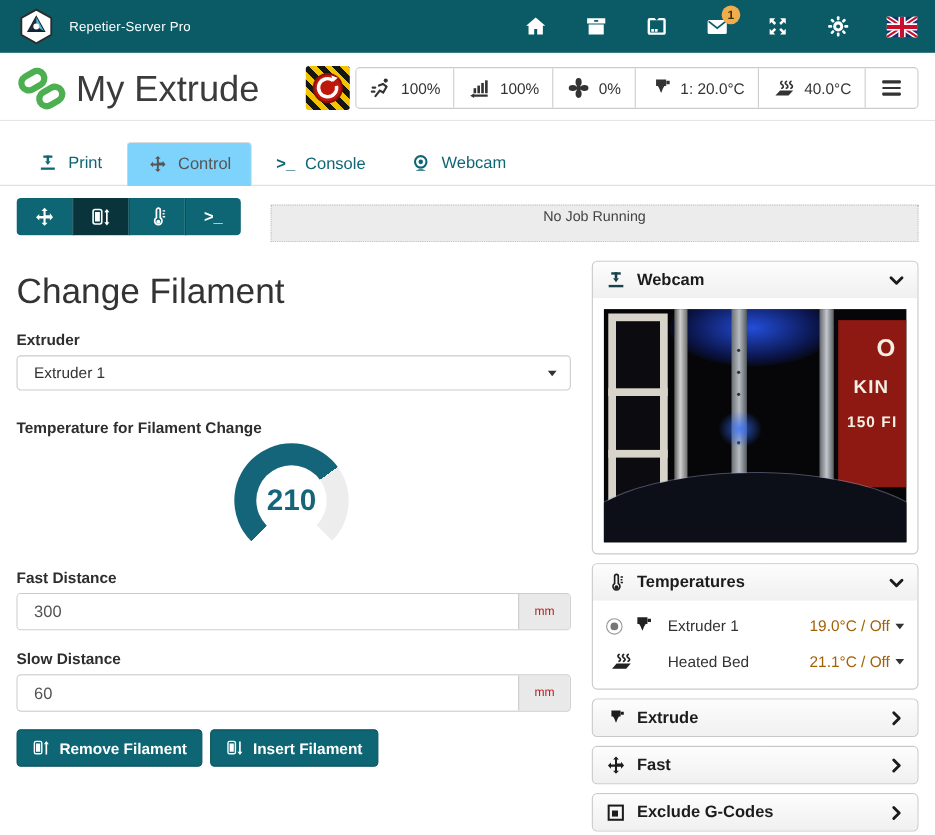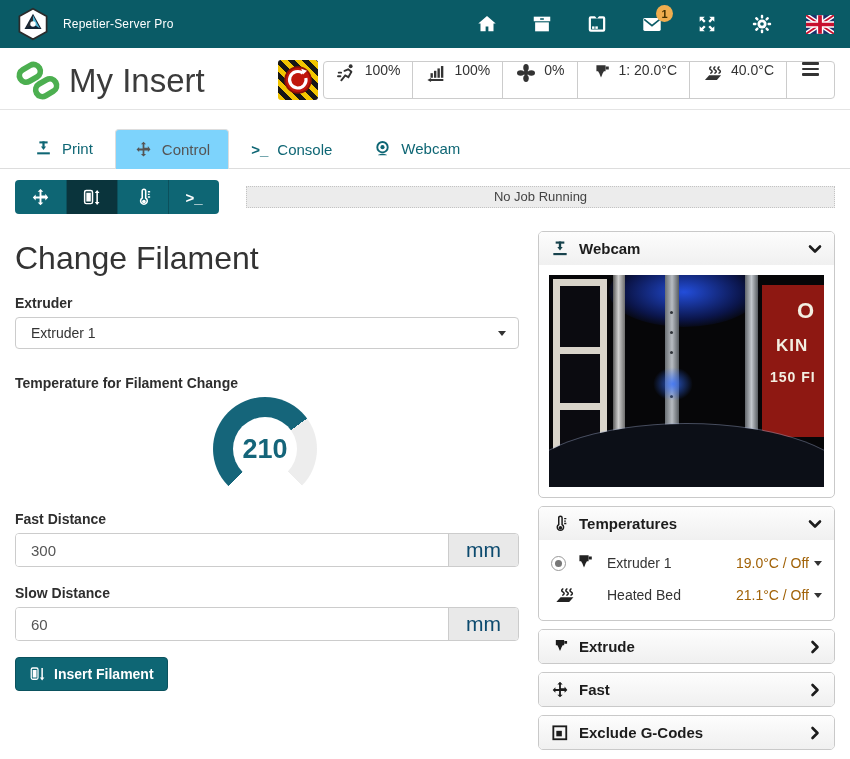--- a/index.html
+++ b/index.html
@@ -17,42 +17,42 @@
     background:#f0ad4e;color:#433000;font-size:11px;font-weight:700;display:flex;align-items:center;justify-content:center}
 
   
   .phdr{display:flex;align-items:flex-start;padding:10px 15px 0;height:62px;border-bottom:1px solid #e4e4e4}
   .chain{width:46px;height:46px;margin-right:8px}
   .ptitle{font-size:33px;font-weight:500;color:#3b3b3b;line-height:46px}
   .statusbar{margin-left:auto;display:flex;align-items:center;gap:5px;margin-top:2px}
   .estop{width:40px;height:40px;border-radius:3px;background:repeating-linear-gradient(45deg,#f2c500 0 5px,#161616 5px 10px);
     display:flex;align-items:center;justify-content:center}
   .sgroup{display:flex;align-items:stretch;background:#fff;border:1px solid #ccc;border-radius:4px;height:38px;overflow:hidden}
-  .sseg{display:flex;gap:7px;padding:0 12px;font-size:14px;color:#333;border-left:1px solid #ccc}
+  .sseg{display:flex;align-items:center;gap:7px;padding:0 12px;font-size:14px;color:#333;border-left:1px solid #ccc}
   .sseg:first-child{border-left:0}
   .sico{width:22px;height:22px;color:#333}
   .burger{display:flex;flex-direction:column;gap:3px;padding:0 3px}
   .burger i{display:block;width:17px;height:2.6px;background:#333;border-radius:1px}
 
   
   .tabs{display:flex;align-items:flex-end;padding:18px 0 0 15px;border-bottom:1px solid #ddd}
   .tab{display:flex;align-items:center;gap:9px;padding:10px 18px;font-size:15px;color:#0e6674;
     border:1px solid transparent;border-bottom:0;margin-right:3px;cursor:pointer}
   .tab .ic{width:19px;height:19px}
   .tab.active{background:#7dd3fc;border-color:#ddd;border-radius:4px 4px 0 0;margin-bottom:-1px;color:#555}
 
   
   .ctlrow{display:flex;align-items:flex-start;margin:11px 15px 0}
   .cgroup{display:inline-flex;border-radius:4px;overflow:hidden}
   .cbtn{width:51px;height:34px;background:#0e6674;border:0;border-left:1px solid #0b505c;
     display:flex;align-items:center;justify-content:center;color:#fff;cursor:pointer}
   .cbtn:first-child{border-left:0}
   .cbtn.active{background:#0a343c}
   .cbtn .ic{width:21px;height:21px}
-  .jobbar{flex:1;height:22px;margin:6px 0 0 27px;background:#ececec;border:1px dotted #c3c3c3;
+  .jobbar{flex:1;height:34px;margin:6px 0 0 27px;background:#ececec;border:1px dotted #c3c3c3;
     text-align:center;font-size:13px;color:#444;line-height:20px}
 
   
   .content{display:flex;padding:0 15px}
   .leftcol{width:504px}
   .rightcol{width:297px;margin-left:19px;padding-top:17px}
 
   .h1{font-size:32px;font-weight:500;color:#333;margin:26px 0 14px}
   .flabel{font-size:14px;font-weight:700;color:#2e2e2e;margin:18px 0 6px}
   .select{height:32px;border:1px solid #ccc;border-radius:4px;background:#fff;display:flex;align-items:center;
@@ -61,22 +61,22 @@
   .select .caret{position:absolute;right:12px}
 
   .gauge{width:104px;height:104px;border-radius:50%;position:relative;margin:6px 0 0 198px;
     background:conic-gradient(from 225deg,#15657a 0 189deg,#ededed 189deg 270deg,transparent 270deg 360deg)}
   .gauge::before{content:"";position:absolute;inset:20px;background:#fff;border-radius:50%}
   .gval{position:absolute;inset:0;display:flex;align-items:center;justify-content:center;
     color:#15657a;font-size:27px;font-weight:700}
 
   .igroup{display:flex;border:1px solid #ccc;border-radius:4px;overflow:hidden;height:34px;background:#fff}
   .igroup input{border:0;flex:1;padding:0 15px;font-size:15px;color:#555;outline:none;min-width:0}
-  .addon{width:70px;background:#e9e9e9;border-left:1px solid #ccc;display:flex;align-items:center;
-    justify-content:center;font-size:21px;color:#0c4a6e}
+  .addon{width:47px;background:#e9e9e9;border-left:1px solid #ccc;display:flex;align-items:center;
+    justify-content:center;font-size:11px;color:#b91c1c}
 
   .btnrow{display:flex;gap:7px;margin-top:16px}
   .abtn{display:inline-flex;align-items:center;gap:7px;height:34px;padding:0 13px;background:#0e6674;
     color:#fff;border:1px solid #0b525e;border-radius:4px;font-size:14px;font-weight:700;cursor:pointer}
   .abtn .ic{width:18px;height:18px}
 
   
   .panel{border:1px solid #c9c9c9;border-radius:5px;margin-bottom:8px;background:#fff;overflow:hidden}
   .phead{height:33px;display:flex;align-items:center;gap:9px;padding:0 11px;
     background:linear-gradient(#fdfdfd,#f0f0f0);font-size:15px;font-weight:700;color:#1c1c1c;cursor:pointer}
@@ -193,21 +193,21 @@
     </div>
   </div>
 
   <div class="phdr">
     <svg class="chain" viewBox="0 0 48 48">
       <g fill="none" stroke="#4caf50" stroke-width="6">
         <rect x="4" y="9" width="23" height="14" rx="7" transform="rotate(-30 15.5 16)"></rect>
         <rect x="21" y="24" width="23" height="14" rx="7" transform="rotate(-30 32.5 31)"></rect>
       </g>
     </svg>
-    <div class="ptitle">My Insert</div>
+    <div class="ptitle">My Extrude</div>
 
     <div class="statusbar">
       <div class="estop">
         <svg viewBox="0 0 24 24" width="30" height="30">
             <circle cx="12" cy="12" r="10.3" fill="#c0170b"></circle>
             <circle cx="12" cy="12" r="10.3" fill="none" stroke="#8e0f06" stroke-width="1.4"></circle>
             <path d="M15.9 6.6a6.6 6.6 0 1 0 2.4 3.8" fill="none" stroke="#fff" stroke-width="2.5"></path>
             <path d="M14.6 2.9l4.6 1.6-3.2 3z" fill="#fff"></path>
           </svg>
       </div>
@@ -359,20 +359,30 @@
         <span class="addon">mm</span>
       </div>
 
       <div class="flabel">Slow Distance</div>
       <div class="igroup">
         <input type="text" value="60" style="">
         <span class="addon">mm</span>
       </div>
 
       <div class="btnrow">
+        <button class="abtn">
+          <svg class="ic" viewBox="0 0 24 24">
+              <g stroke="#fff" fill="none" stroke-width="1.7">
+                <rect x="3" y="4" width="9" height="15" rx="2"></rect>
+                <path d="M5.8 6.5v10M7.5 6.5v10M9.2 6.5v10"></path>
+              </g>
+              <path fill="#fff" d="M17.5 3.5l3 4h-2V20h-2V7.5h-2z"></path>
+            </svg>
+          <span>Remove Filament</span>
+        </button>
         <button class="abtn">
           <svg class="ic" viewBox="0 0 24 24">
               <g stroke="#fff" fill="none" stroke-width="1.7">
                 <rect x="3" y="4" width="9" height="15" rx="2"></rect>
                 <path d="M5.8 6.5v10M7.5 6.5v10M9.2 6.5v10"></path>
               </g>
               <path fill="#fff" d="M17.5 20.5l-3-4h2V4h2v12.5h2z"></path>
             </svg>
           <span>Insert Filament</span>
         </button>

